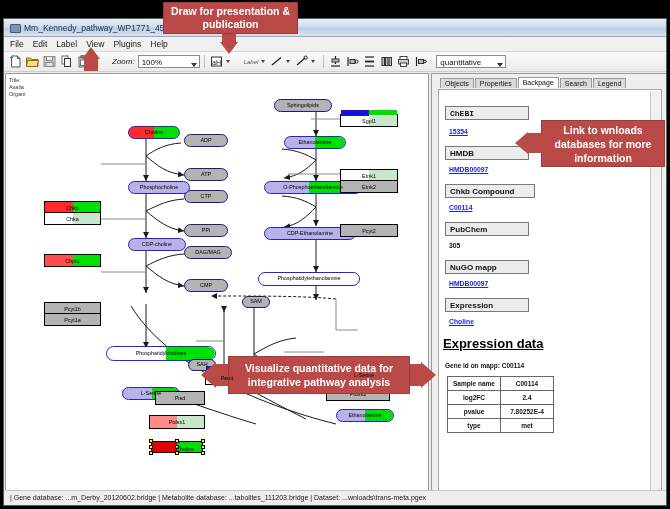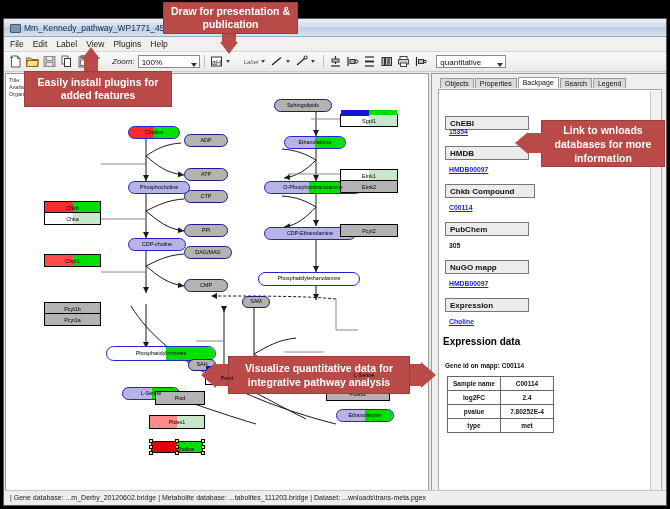--- a/index.html
+++ b/index.html
@@ -66,21 +66,21 @@
   .tab{font-size:7px;color:#111;background:#dcd9d7;border:1px solid #9a9a9a;border-bottom:none;
        padding:1px 4px 1px 4px;margin-right:1px;box-sizing:border-box;white-space:nowrap;}
   .tab.active{background:#fdfdfd;padding-bottom:2px;}
   .panelbody{position:absolute;left:6px;top:15px;right:4px;bottom:3px;background:#fff;
              border:1px solid #a7a7a7;box-sizing:border-box;overflow:hidden;}
   .sect{position:absolute;left:6px;width:84px;height:14px;background:#ececec;border:1px solid #777;
         box-sizing:border-box;display:flex;align-items:center;padding-left:4px;
         font-size:8px;font-weight:bold;color:#111;white-space:nowrap;}
   .lnk{position:absolute;left:10px;font-size:6.8px;color:#1a2ad0;text-decoration:underline;font-weight:bold;white-space:nowrap;}
   .plain{position:absolute;left:10px;font-size:6.8px;color:#111;font-weight:bold;white-space:nowrap;}
-  .exph{position:absolute;left:4px;font-size:10px;font-weight:bold;color:#000;white-space:nowrap;}
+  .exph{position:absolute;left:4px;font-size:13px;font-weight:bold;color:#000;white-space:nowrap;text-decoration:underline;}
   .geneid{position:absolute;left:6px;font-size:6.5px;font-weight:bold;color:#111;white-space:nowrap;}
   table.exp{position:absolute;left:8px;border-collapse:collapse;}
   table.exp td{border:1px solid #666;font-size:6.5px;color:#111;text-align:center;
                padding:2px 0;width:52px;height:9px;font-weight:bold;}
   .vsb{position:absolute;right:1px;top:1px;bottom:1px;width:9px;background:#f1f1f1;border-left:1px solid #c8c8c8;}
   .sidescroll{position:absolute;left:0px;top:16px;width:6px;bottom:4px;background:#eee;border-right:1px solid #ccc;}
 
   
   .status{position:absolute;left:1px;bottom:1px;width:662px;height:14px;background:#efeded;
           border-top:1px solid #c9c5c2;box-sizing:border-box;display:flex;align-items:center;}
@@ -438,21 +438,21 @@
         <div class="tab">Objects</div>
         <div class="tab">Properties</div>
         <div class="tab active">Backpage</div>
         <div class="tab">Search</div>
         <div class="tab">Legend</div>
       </div>
 
       <div class="panelbody">
         <div class="vsb"></div>
 
-        <div class="sect" style="top:26px;">ChEBI</div>
+        <div class="sect" style="top:16px;font-family:Liberation Mono, monospace;">ChEBI</div>
         <div class="lnk" style="top:38px;">15354</div>
 
         <div class="sect" style="top:56px;">HMDB</div>
         <div class="lnk" style="top:76px;">HMDB00097</div>
 
         <div class="sect" style="top:94px;width:90px;">Chkb Compound</div>
         <div class="lnk" style="top:114px;">C00114</div>
 
         <div class="sect" style="top:132px;">PubChem</div>
         <div class="plain" style="top:152px;">305</div>
@@ -491,21 +491,20 @@
 
     <div class="status">
       <div class="st">| Gene database: ...m_Derby_20120602.bridge | Metabolite database: ...tabolites_111203.bridge | Dataset: ...wnloads\trans-meta.pgex</div>
     </div>
   </div>
 
   <div class="callout c1">Draw for presentation &amp; publication</div>
   <div class="arr-shaft-v" style="left:222px;top:34px;width:14px;height:9px;"></div>
   <div class="arr-down" style="left:220px;top:42px;"></div>
 
-  <div class="callout c2">Easily install plugins for added features</div>
   <div class="arr-shaft-v" style="left:84px;top:58px;width:14px;height:13px;"></div>
   <div class="arr-up" style="left:82px;top:47px;"></div>
 
   <div class="callout c3">Link  to wnloads databases  for more information</div>
   <div class="arr-shaft-v" style="left:528px;top:133px;width:14px;height:20px;"></div>
   <div class="arr-left" style="left:515px;top:132px;"></div>
 
   <div class="callout c4">Visualize quantitative data  for integrative pathway analysis</div>
   <div class="arr-shaft-v" style="left:410px;top:364px;width:12px;height:22px;"></div>
   <div class="arr-right" style="left:421px;top:362px;"></div>

